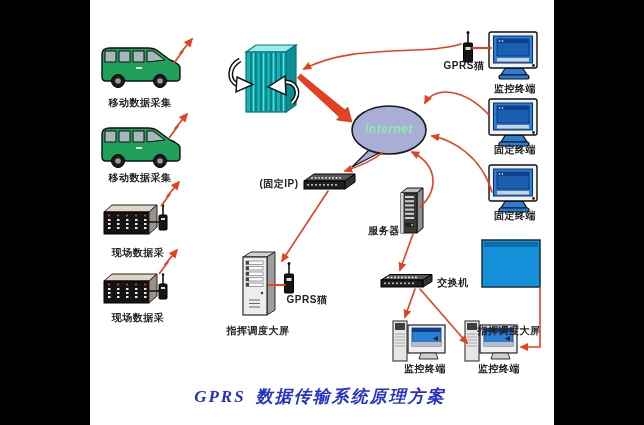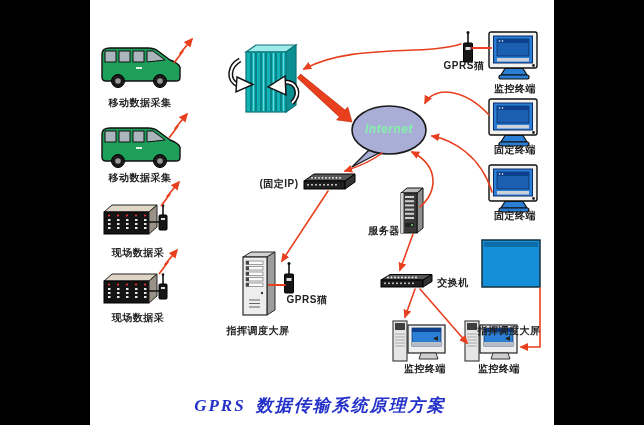--- a/index.html
+++ b/index.html
@@ -301,14 +301,14 @@
   <div class="lbl" style="left:212px;top:324px;width:92px;">指挥调度大屏</div>
   <div class="lbl" style="left:282px;top:293px;width:50px;">GPRS猫</div>
   <div class="lbl" style="left:441px;top:59px;width:46px;">GPRS猫</div>
   <div class="lbl" style="left:489px;top:82px;width:52px;">监控终端</div>
   <div class="lbl" style="left:489px;top:143px;width:52px;">固定终端</div>
   <div class="lbl" style="left:489px;top:209px;width:52px;">固定终端</div>
   <div class="lbl" style="left:431px;top:276px;width:44px;">交换机</div>
   <div class="lbl" style="left:474px;top:290px;width:70px;margin-top:34px;">指挥调度大屏</div>
   <div class="lbl" style="left:396px;top:362px;width:58px;">监控终端</div>
   <div class="lbl" style="left:470px;top:362px;width:58px;">监控终端</div>
-  <div class="lbl lbl-title" style="left:160px;top:385px;width:320px;margin-top:9px;">GPRS 数据传输系统原理方案</div>
+  <div class="lbl lbl-title" style="left:160px;top:385px;width:320px;">GPRS 数据传输系统原理方案</div>
 </div>
 
 </body></html>

